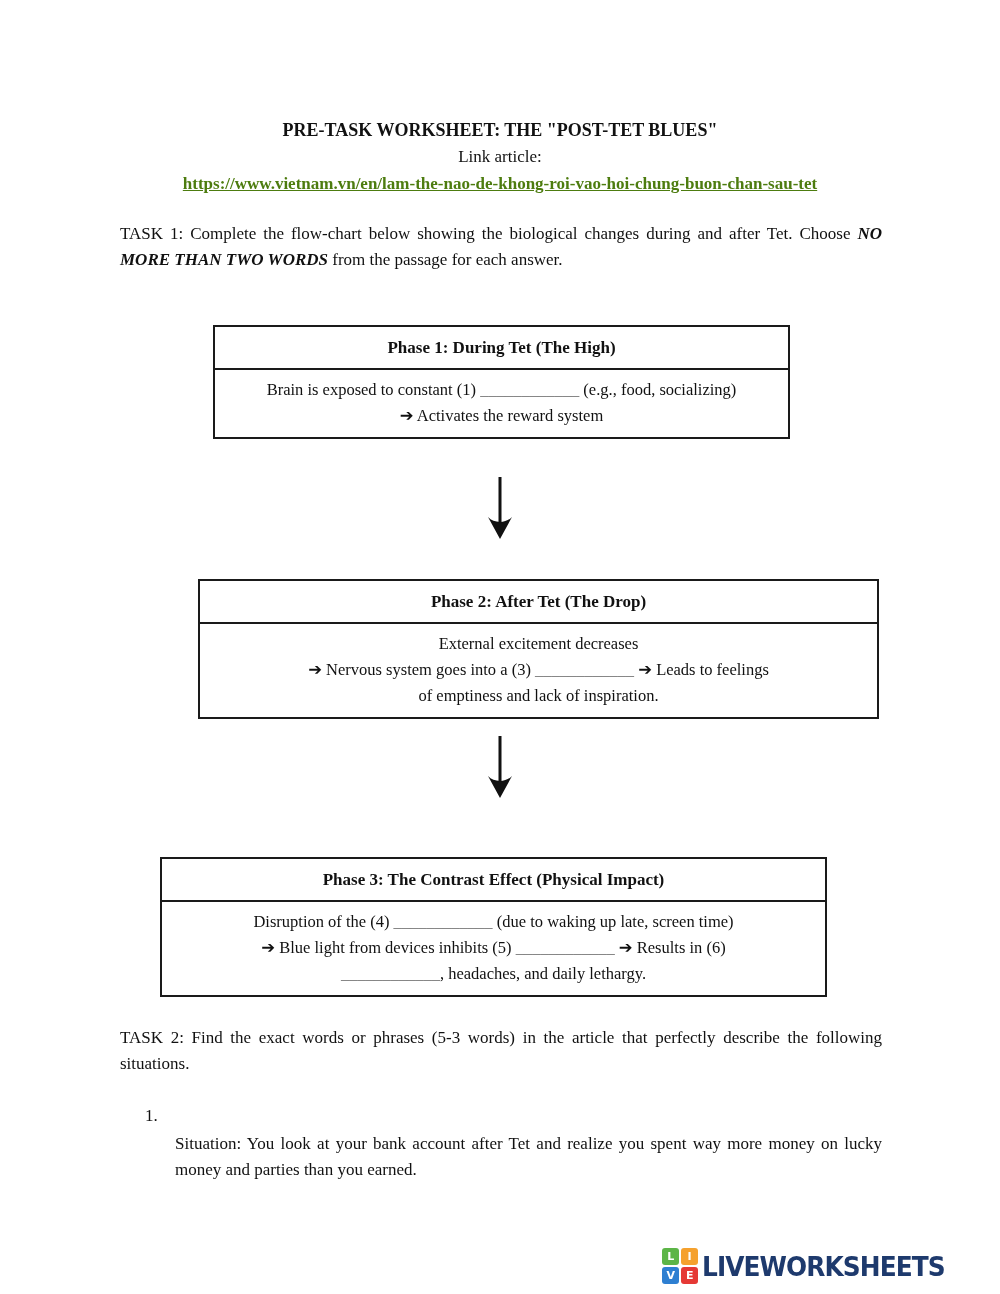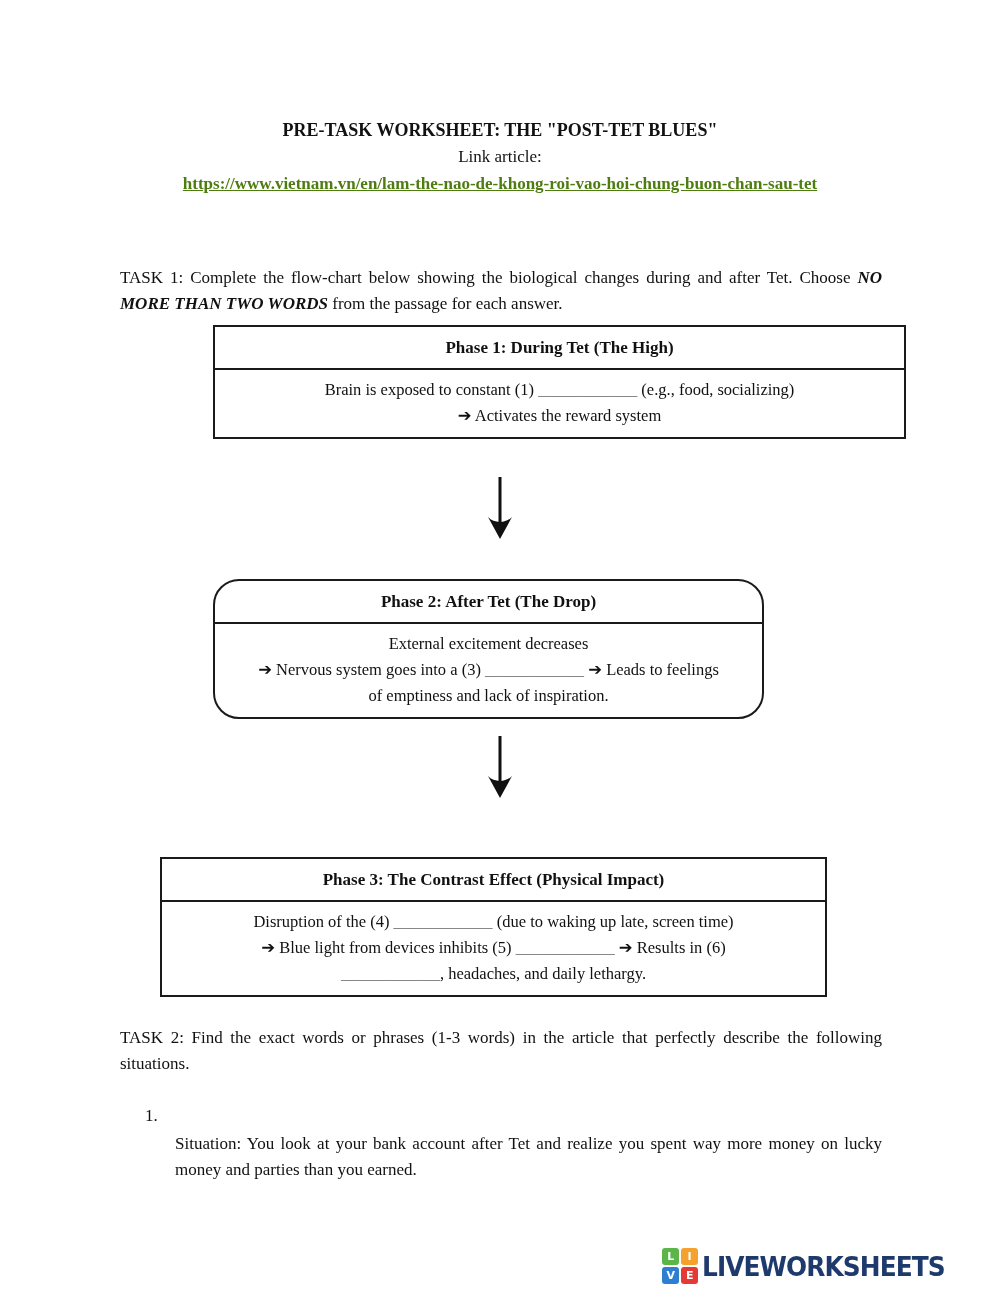--- a/index.html
+++ b/index.html
@@ -41,31 +41,31 @@
     color: #4d7c0f;
     text-decoration: underline;
     cursor: pointer;
   }
   .para {
     left: 120px; width: 762px;
     font-size: 17px;
     line-height: 26px;
     text-align: justify;
   }
-  .task1-para { top: 221px; margin-top: 44px; }
+  .task1-para { top: 221px; }
   .task2-para { top: 1025px; }
   .emph { font-weight: bold; font-style: italic; }
 
   .flow-box {
     border: 2px solid #1a1a1a;
     background: #ffffff;
     box-sizing: border-box;
   }
-  .box1 { top: 325px; left: 213px; width: 693px; }
-  .box2 { top: 579px; left: 213px; width: 551px; border-radius: 26px; }
+  .box1 { top: 325px; left: 213px; width: 577px; }
+  .box2 { top: 579px; left: 198px; width: 681px; }
   .box3 { top: 857px; left: 160px; width: 667px; }
   .flow-box .box-title {
     text-align: center;
     font-size: 17px;
     font-weight: bold;
     line-height: 23px;
     padding: 9px 8px;
     border-bottom: 2px solid #1a1a1a;
   }
   .flow-box .box-body {
@@ -173,21 +173,21 @@
 
   <div class="abs flow-box box3">
     <div class="box-title">Phase 3: The Contrast Effect (Physical Impact)</div>
     <div class="box-body">
       <div class="flow-line">Disruption of the (4) <span class="blank">____________</span> (due to waking up late, screen time)</div>
       <div class="flow-line">➔ Blue light from devices inhibits (5) <span class="blank">____________</span> ➔ Results in (6)</div>
       <div class="flow-line"><span class="blank">____________</span>, headaches, and daily lethargy.</div>
     </div>
   </div>
 
-  <div class="abs para task2-para">TASK 2: Find the exact words or phrases (1-3 words) in the article that perfectly describe the following situations.</div>
+  <div class="abs para task2-para">TASK 2: Find the exact words or phrases (5-3 words) in the article that perfectly describe the following situations.</div>
 
   <div class="abs list-item">
     <span class="num">1.</span>
     <span class="item-text">Situation: You look at your bank account after Tet and realize you spent way more money on lucky money and parties than you earned.</span>
   </div>
 
   <div class="abs lw-logo">
     <span class="lw-grid">
       <span class="lw-sq sq-0">L</span>
       <span class="lw-sq sq-1">I</span>

